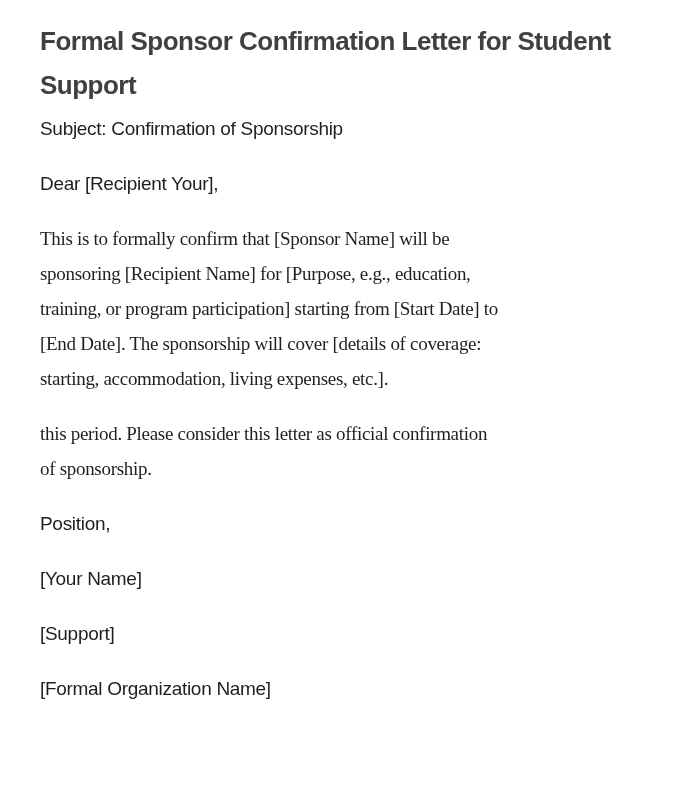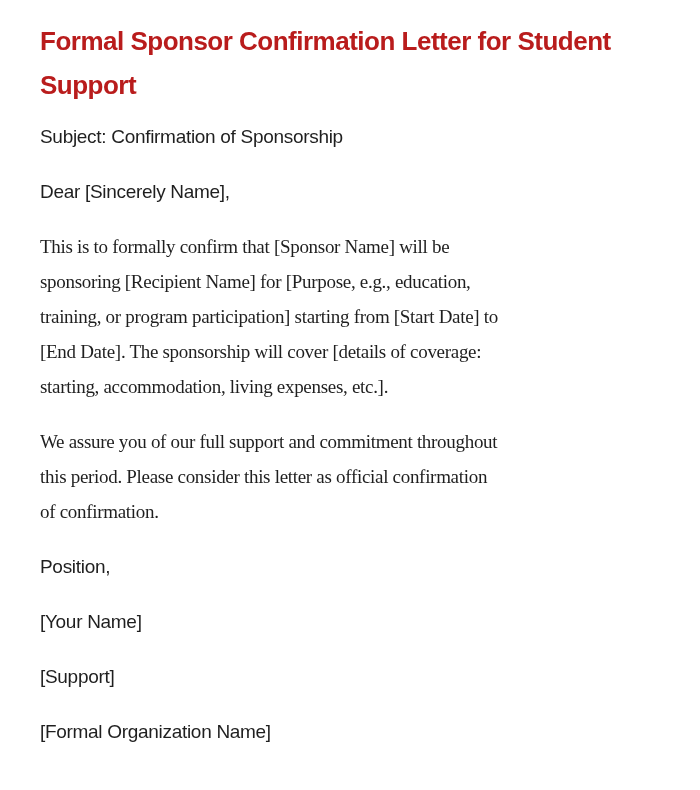--- a/index.html
+++ b/index.html
@@ -18,28 +18,28 @@
     box-sizing: border-box;
     width: 700px;
     padding: 19px 40px 45px 40px;
   }
   h1.title {
     margin: 0 0 4px 0;
     font-size: 26px;
     line-height: 44px;
     font-weight: 700;
     letter-spacing: -0.5px;
-    color: #b91c1c;
+    color: #404040;
   }
   h1.title .tline {
     display: block;
     white-space: nowrap;
   }
   p.para {
-    margin: 12px 0 20px 0;
+    margin: 4px 0 20px 0;
     font-size: 19px;
     line-height: 35px;
     font-weight: 400;
     letter-spacing: -0.3px;
   }
   .line {
     display: block;
     white-space: nowrap;
     font-family: Liberation Serif, serif;
   }
@@ -49,34 +49,33 @@
 
 <main class="page">
 
   <h1 class="title">
     <span class="tline">Formal Sponsor Confirmation Letter for Student</span>
     <span class="tline">Support</span>
   </h1>
 
   <p class="para">Subject: Confirmation of Sponsorship</p>
 
-  <p class="para">Dear [Sincerely Name],</p>
+  <p class="para">Dear [Recipient Your],</p>
 
   <p class="para">
     <span class="line">This is to formally confirm that [Sponsor Name] will be</span>
     <span class="line">sponsoring [Recipient Name] for [Purpose, e.g., education,</span>
     <span class="line">training, or program participation] starting from [Start Date] to</span>
     <span class="line">[End Date]. The sponsorship will cover [details of coverage:</span>
     <span class="line">starting, accommodation, living expenses, etc.].</span>
   </p>
 
   <p class="para">
-    <span class="line">We assure you of our full support and commitment throughout</span>
     <span class="line">this period. Please consider this letter as official confirmation</span>
-    <span class="line">of confirmation.</span>
+    <span class="line">of sponsorship.</span>
   </p>
 
   <p class="para">Position,</p>
 
   <p class="para">[Your Name]</p>
 
   <p class="para">[Support]</p>
 
   <p class="para">[Formal Organization Name]</p>
 

